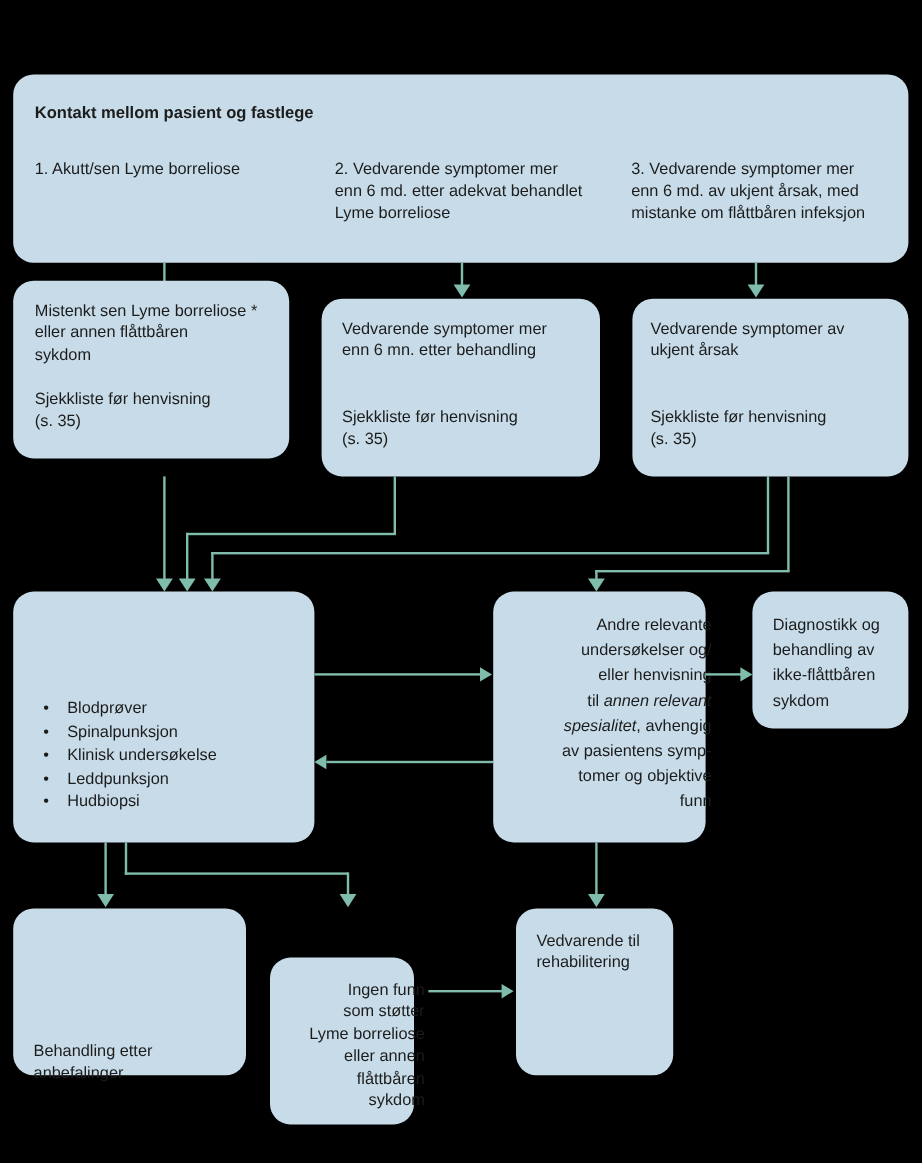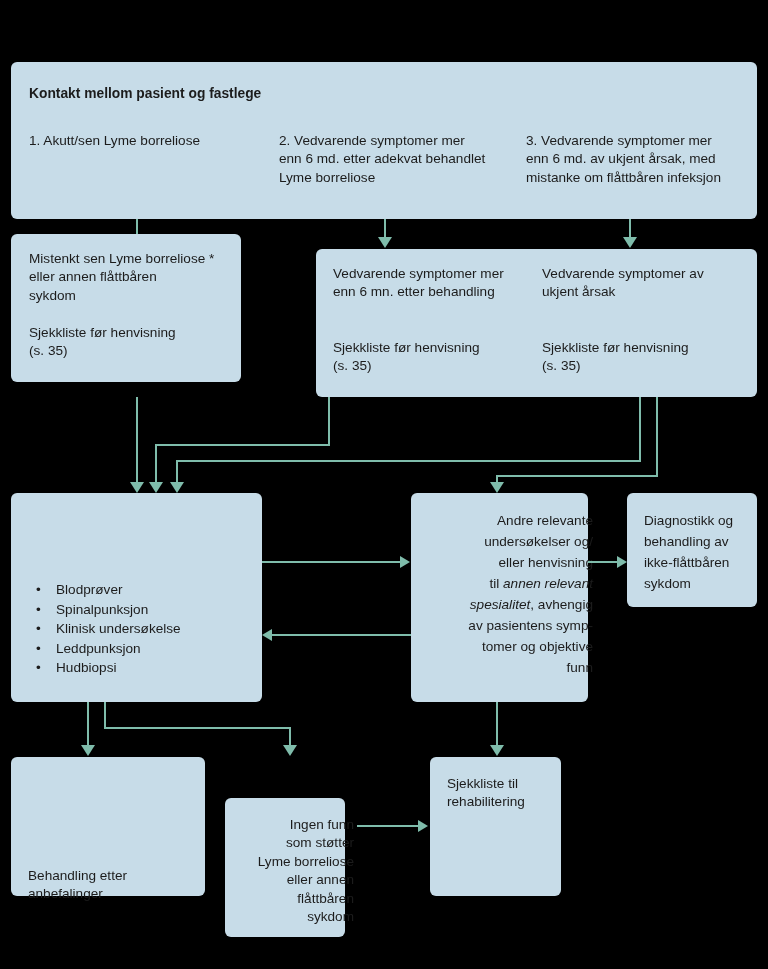--- a/index.html
+++ b/index.html
@@ -1,20 +1,20 @@
 <!DOCTYPE html>
 <html><head>
 <meta charset="utf-8">
 <style>
   html,body{margin:0;padding:0;background:#000;}
   body{width:768px;height:969px;position:relative;overflow:hidden;
        font-family:"Liberation Sans","DejaVu Sans",sans-serif;}
   #stage{position:absolute;left:0;top:0;width:768px;height:969px;background:#000;}
 
-  .box{position:absolute;background:#c7dce8;border-radius:6px;box-sizing:border-box;
+  .box{position:absolute;background:#c7dce8;border-radius:17px;box-sizing:border-box;
        color:#1c1c1c;}
   .txt{position:absolute;color:#1c1c1c;font-size:13.6px;line-height:18.4px;
        white-space:pre-wrap;}
   .txt.bold{font-weight:bold;}
 
   
   .ln{position:absolute;background:#7fbcab;}
   .ln.v{width:2px;}
   .ln.h{height:2px;}
   .arw{position:absolute;width:0;height:0;}
@@ -56,21 +56,21 @@
   <div class="arw down" style="left:623px;top:237px;"></div>
 
   <div class="box" style="left:11px;top:234px;width:230px;height:148px;">
     <div class="txt" style="left:18px;top:16px;width:205px;">Mistenkt sen Lyme borreliose *
 eller annen flåttbåren
 sykdom</div>
     <div class="txt" style="left:18px;top:90px;width:205px;">Sjekkliste før henvisning
 (s. 35)</div>
   </div>
 
-  <div class="box" style="left:268px;top:249px;width:232px;height:148px;margin-left:48px;">
+  <div class="box" style="left:268px;top:249px;width:232px;height:148px;">
     <div class="txt" style="left:17px;top:16px;width:210px;">Vedvarende symptomer mer
 enn 6 mn. etter behandling</div>
     <div class="txt" style="left:17px;top:90px;width:210px;">Sjekkliste før henvisning
 (s. 35)</div>
   </div>
 
   <div class="box" style="left:527px;top:249px;width:230px;height:148px;">
     <div class="txt" style="left:15px;top:16px;width:210px;">Vedvarende symptomer av
 ukjent årsak</div>
     <div class="txt" style="left:15px;top:90px;width:210px;">Sjekkliste før henvisning
@@ -154,17 +154,17 @@
 Lyme borreliose
 eller annen
 flåttbåren
 sykdom</div>
   </div>
 
   <div class="ln h" style="left:357px;top:825px;width:62px;"></div>
   <div class="arw right" style="left:418px;top:820px;"></div>
 
   <div class="box" style="left:430px;top:757px;width:131px;height:139px;">
-    <div class="txt" style="left:17px;top:18px;width:112px;">Sjekkliste til
+    <div class="txt" style="left:17px;top:18px;width:112px;">Vedvarende til
 rehabilitering</div>
   </div>
 
 </div>
 
 </body></html>

